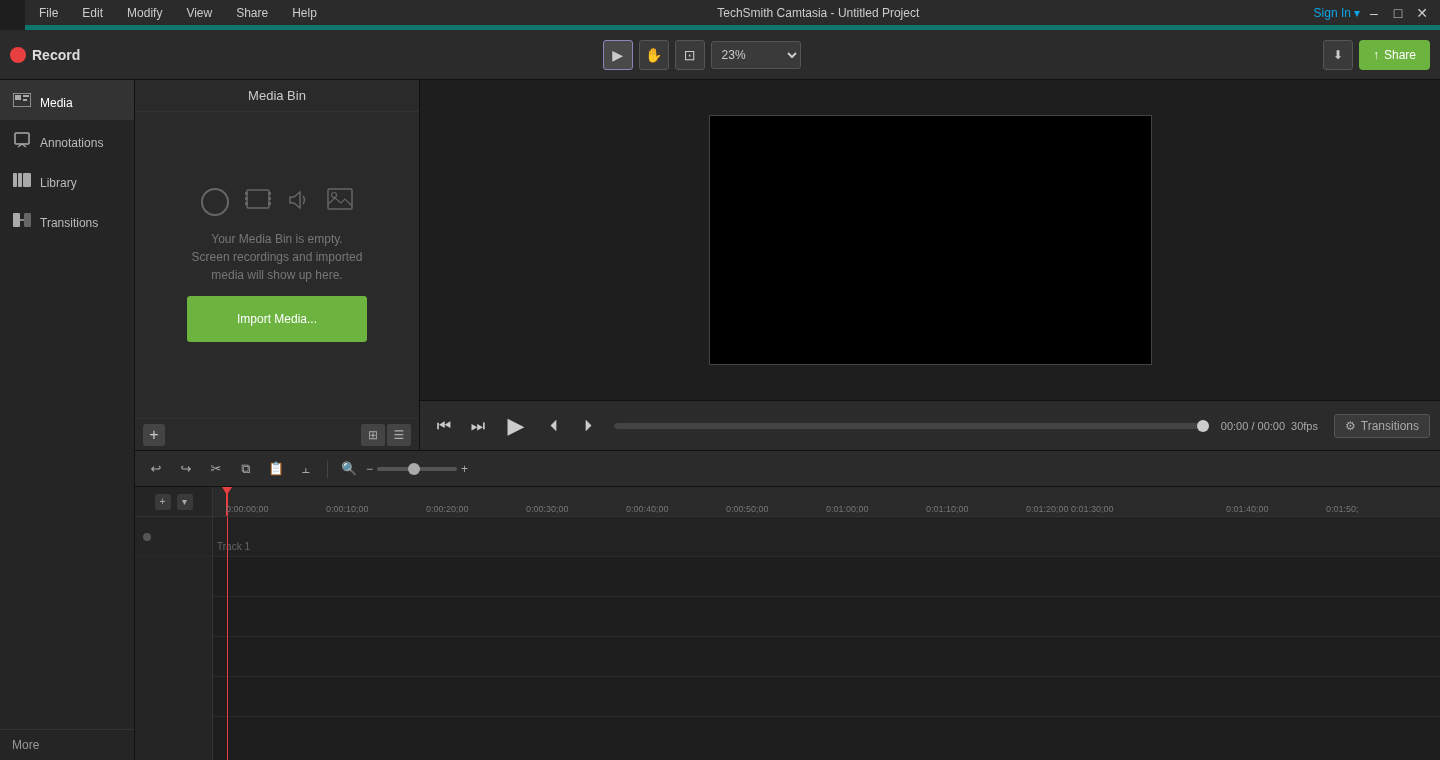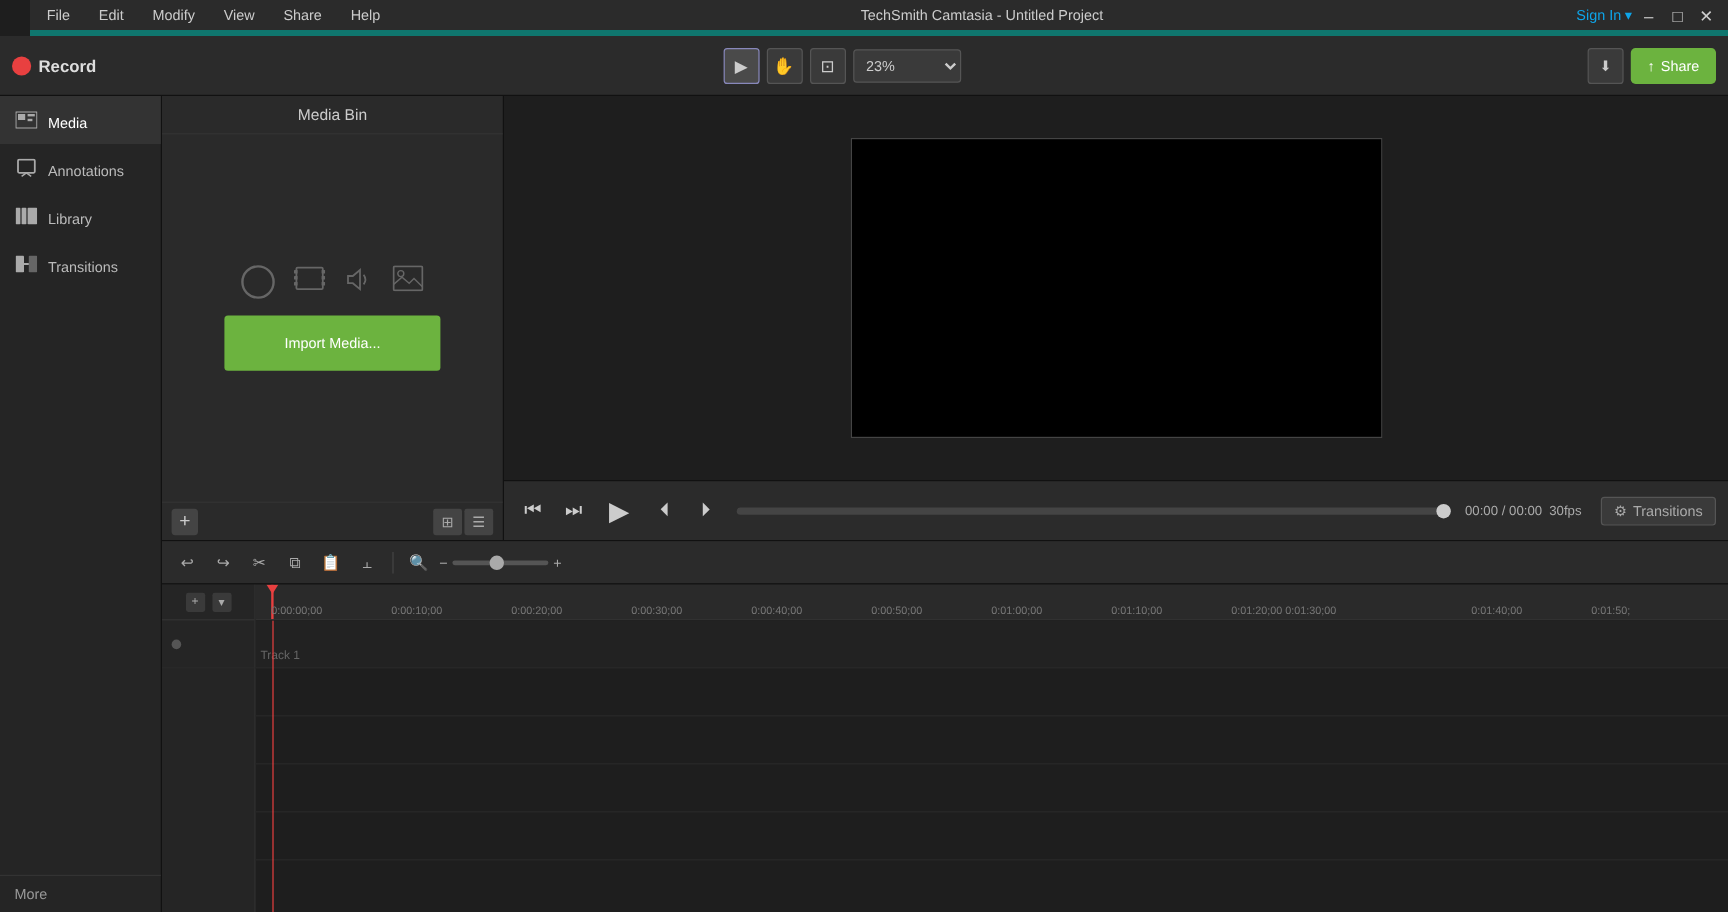--- a/index.html
+++ b/index.html
@@ -686,20 +686,25 @@
             </span>
 
             <span>
               <svg width="26" height="22" viewBox="0 0 26 22" fill="none">
                   <rect x="1" y="1" width="24" height="20" rx="1" stroke="#666" stroke-width="1.5"></rect>
                   <circle cx="7" cy="7" r="2.5" stroke="#666" stroke-width="1.2"></circle>
                   <path d="M1 16 L8 10 L14 15 L18 11 L25 18" stroke="#666" stroke-width="1.2" fill="none"></path>
                 </svg>
             </span>
           </div>
+          <div class="media-empty-text">
+            <span>Your Media Bin is empty.</span><br>
+            <span>Screen recordings and imported</span><br>
+            <span>media will show up here.</span>
+          </div>
           <button class="import-btn">Import Media...</button>
         </div>
         <div class="media-bin-footer">
           <button class="add-btn">+</button>
           <div class="view-btns">
             <button class="view-btn">⊞</button>
             <button class="view-btn">☰</button>
           </div>
         </div>
       </div>

